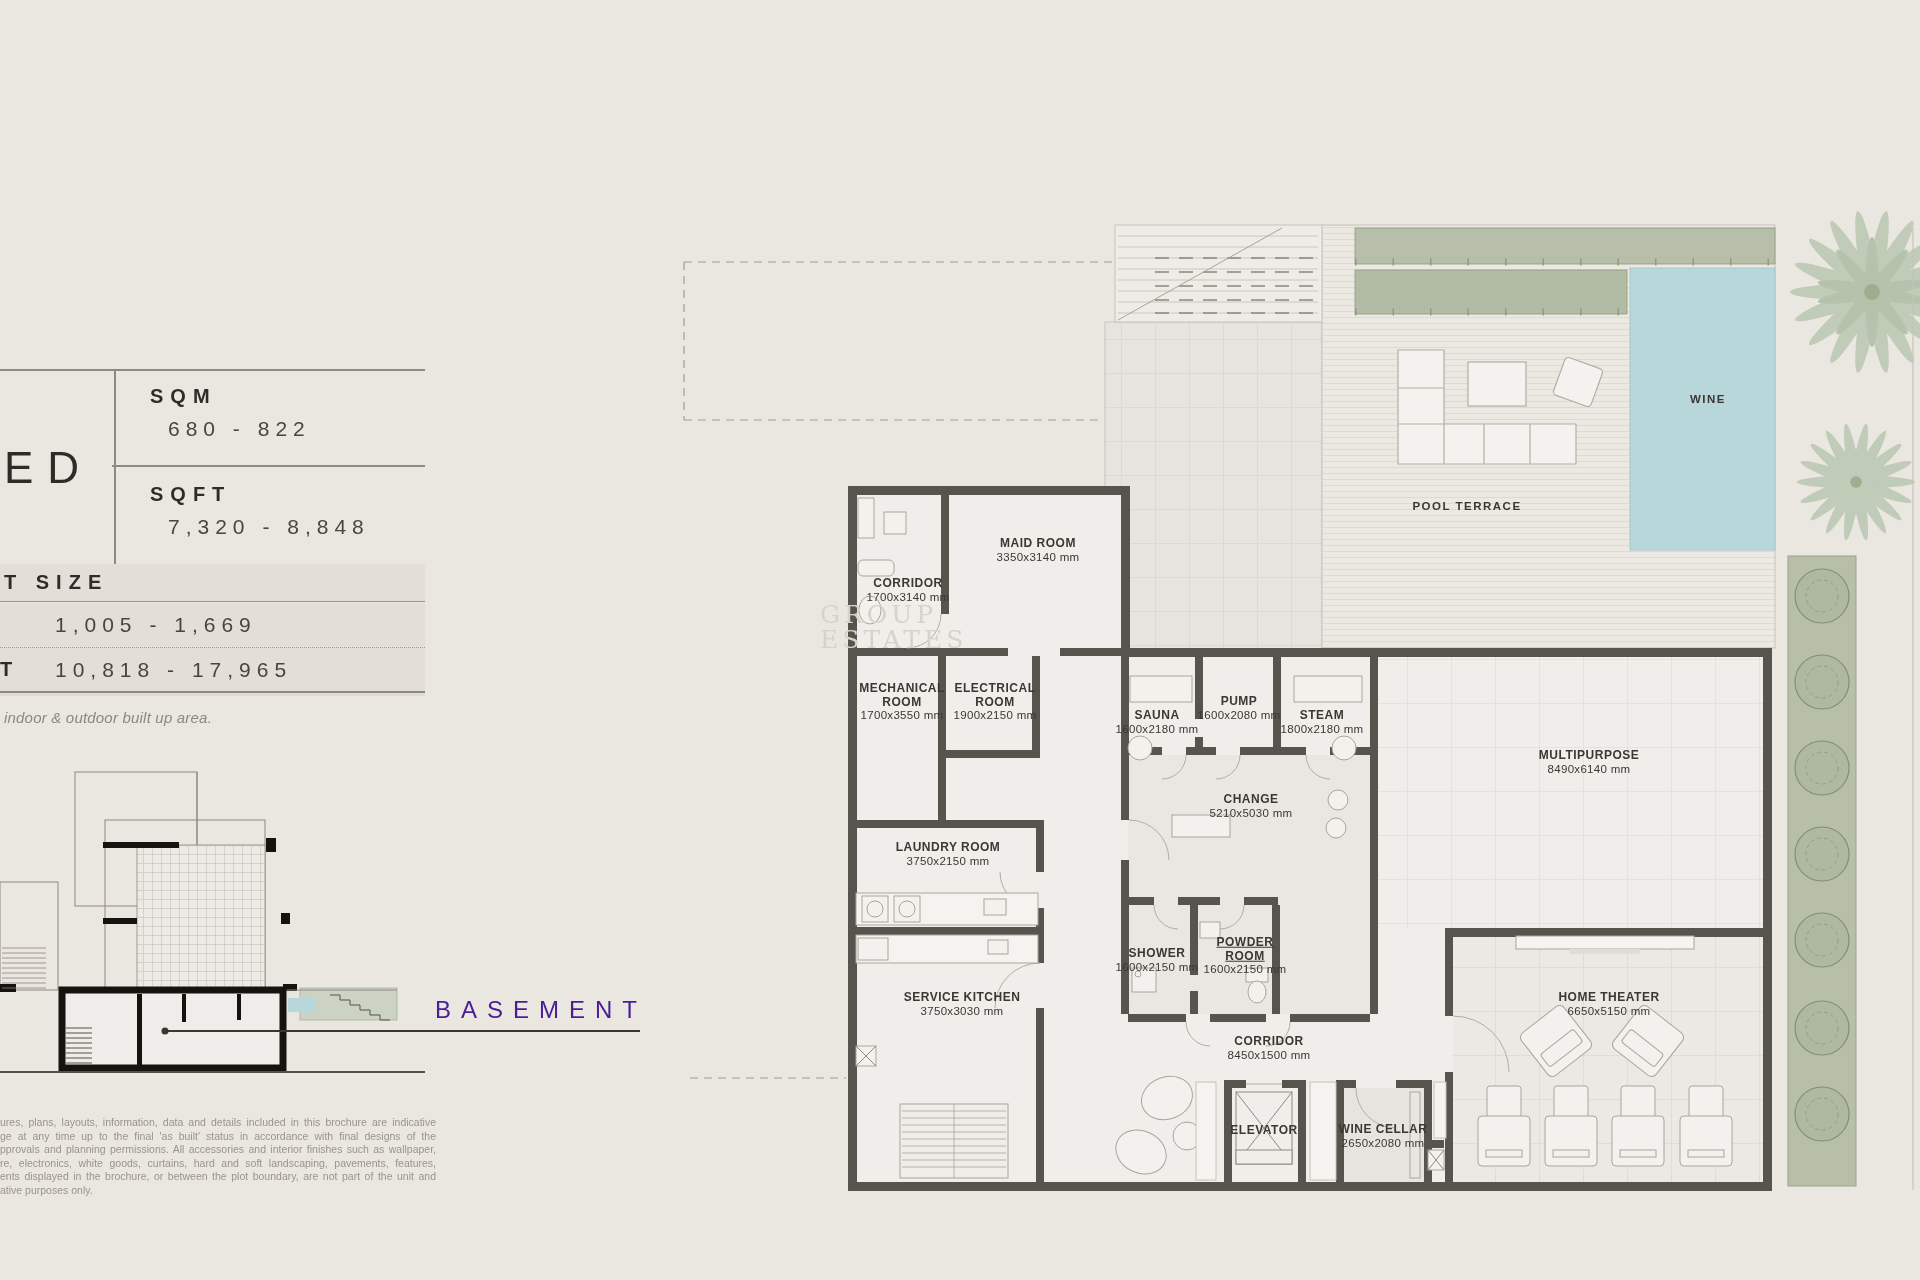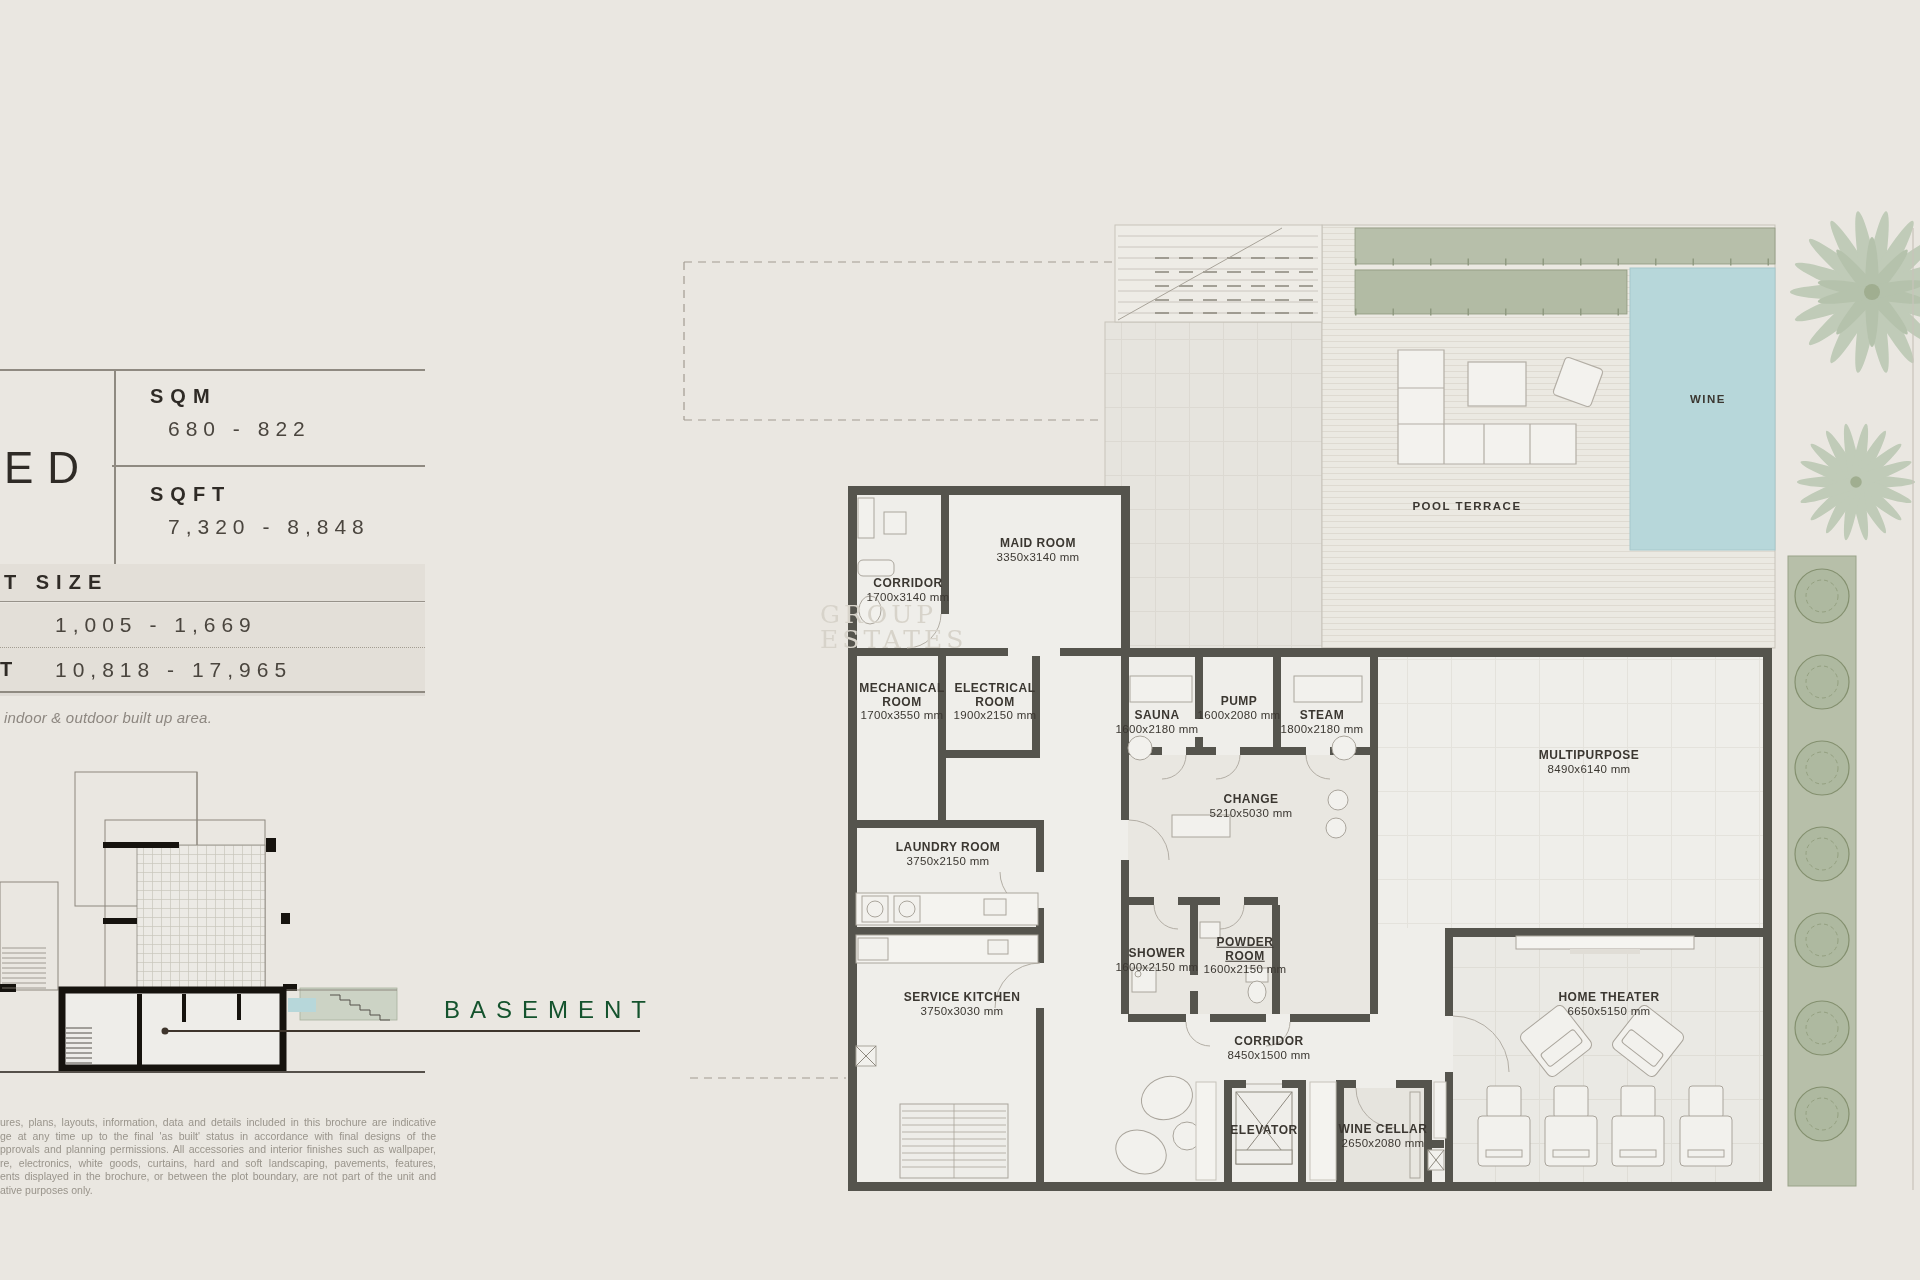--- a/index.html
+++ b/index.html
@@ -23,21 +23,21 @@
                border-bottom:1px solid #97928a;display:flex;align-items:center;
                font-size:20px;font-weight:700;letter-spacing:7px;color:#2f2b26;padding-left:4px;box-sizing:border-box;}
   .plot-rows{position:absolute;left:0;top:603px;width:425px;height:88px;background:#e3dfd8;
              border-bottom:2px solid #8f8a81;box-shadow:0 3px 0 rgba(90,80,65,.08);}
   .prow{position:absolute;left:0;width:100%;height:44px;}
   .prow.p1{top:0;border-bottom:1px dotted #a39d92;}
   .prow.p2{top:45px;}
   .pval{position:absolute;left:55px;top:10px;font-size:21px;font-weight:500;letter-spacing:6px;color:#4a453e;}
   .ppre{position:absolute;left:0;top:10px;font-size:20px;font-weight:700;letter-spacing:2px;color:#2f2b26;}
   .note{position:absolute;left:4px;top:709px;font-size:15px;font-style:italic;color:#8d8780;letter-spacing:.2px;}
-  .basement{position:absolute;left:444px;top:996px;font-size:24px;letter-spacing:10px;color:#14532d;font-weight:500;}
+  .basement{position:absolute;left:435px;top:996px;font-size:24px;letter-spacing:10px;color:#4c1d95;font-weight:500;}
   .disc{position:absolute;left:0;top:1116px;width:436px;font-size:10.5px;line-height:13.6px;color:#99948b;}
   .disc div{text-align:justify;text-align-last:justify;white-space:nowrap;}
   .disc div.last{text-align-last:left;}
 
   
   .wm{position:absolute;left:810px;top:596px;display:flex;align-items:flex-start;color:#d7d3ca;
       font-family:"DejaVu Serif","Liberation Serif",serif;z-index:5;pointer-events:none;}
   .wm-big{font-size:58px;line-height:58px;letter-spacing:6px;}
   .wm-col{display:flex;flex-direction:column;margin-left:10px;margin-top:6px;}
   .wm-col span{font-size:25px;line-height:25px;letter-spacing:4px;}

